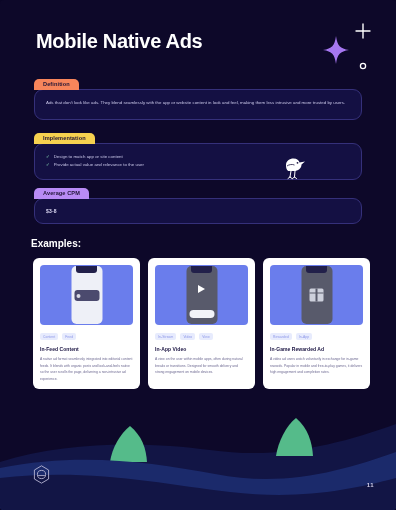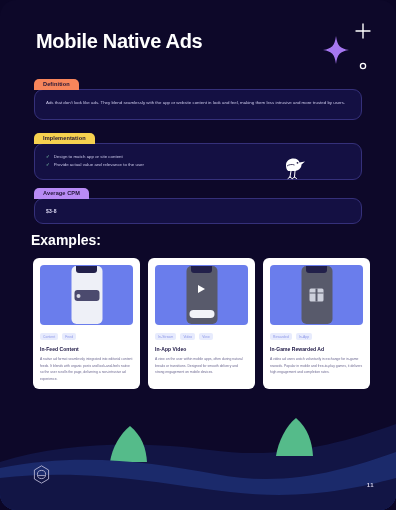--- a/index.html
+++ b/index.html
@@ -10,21 +10,21 @@
     background: #0b0626;
     font-family: "Liberation Sans", sans-serif;
     overflow: hidden;
   }
 
   .slide {
     position: relative;
     width: 396px;
     height: 510px;
     background: #0d0829;
-    border-radius: 16px;
+    border-radius: 4px;
     overflow: hidden;
     padding-left: 25px;
   }
 
   
   .sparkles { position: absolute; top: 22px; right: 16px; width: 62px; height: 56px; pointer-events: none; }
 
   
   .page-title {
     position: absolute;
@@ -87,22 +87,22 @@
   .check-mark { color: #8fe3bb; font-size: 4.4px; line-height: 1.9; }
 
   .cpm-value { font-size: 5px; font-weight: bold; color: #dedbf5; letter-spacing: 0.2px; }
 
   .bird { position: absolute; right: 86px; top: 154px; width: 30px; height: 26px; }
 
   
   .examples-title {
     position: absolute;
     left: 31px;
-    top: 232px;
-    font-size: 14px;
+    top: 238px;
+    font-size: 10px;
     font-weight: bold;
     color: #ffffff;
   }
 
   .cards {
     position: absolute;
     left: 33px;
     top: 258px;
     display: flex;
     gap: 8px;

